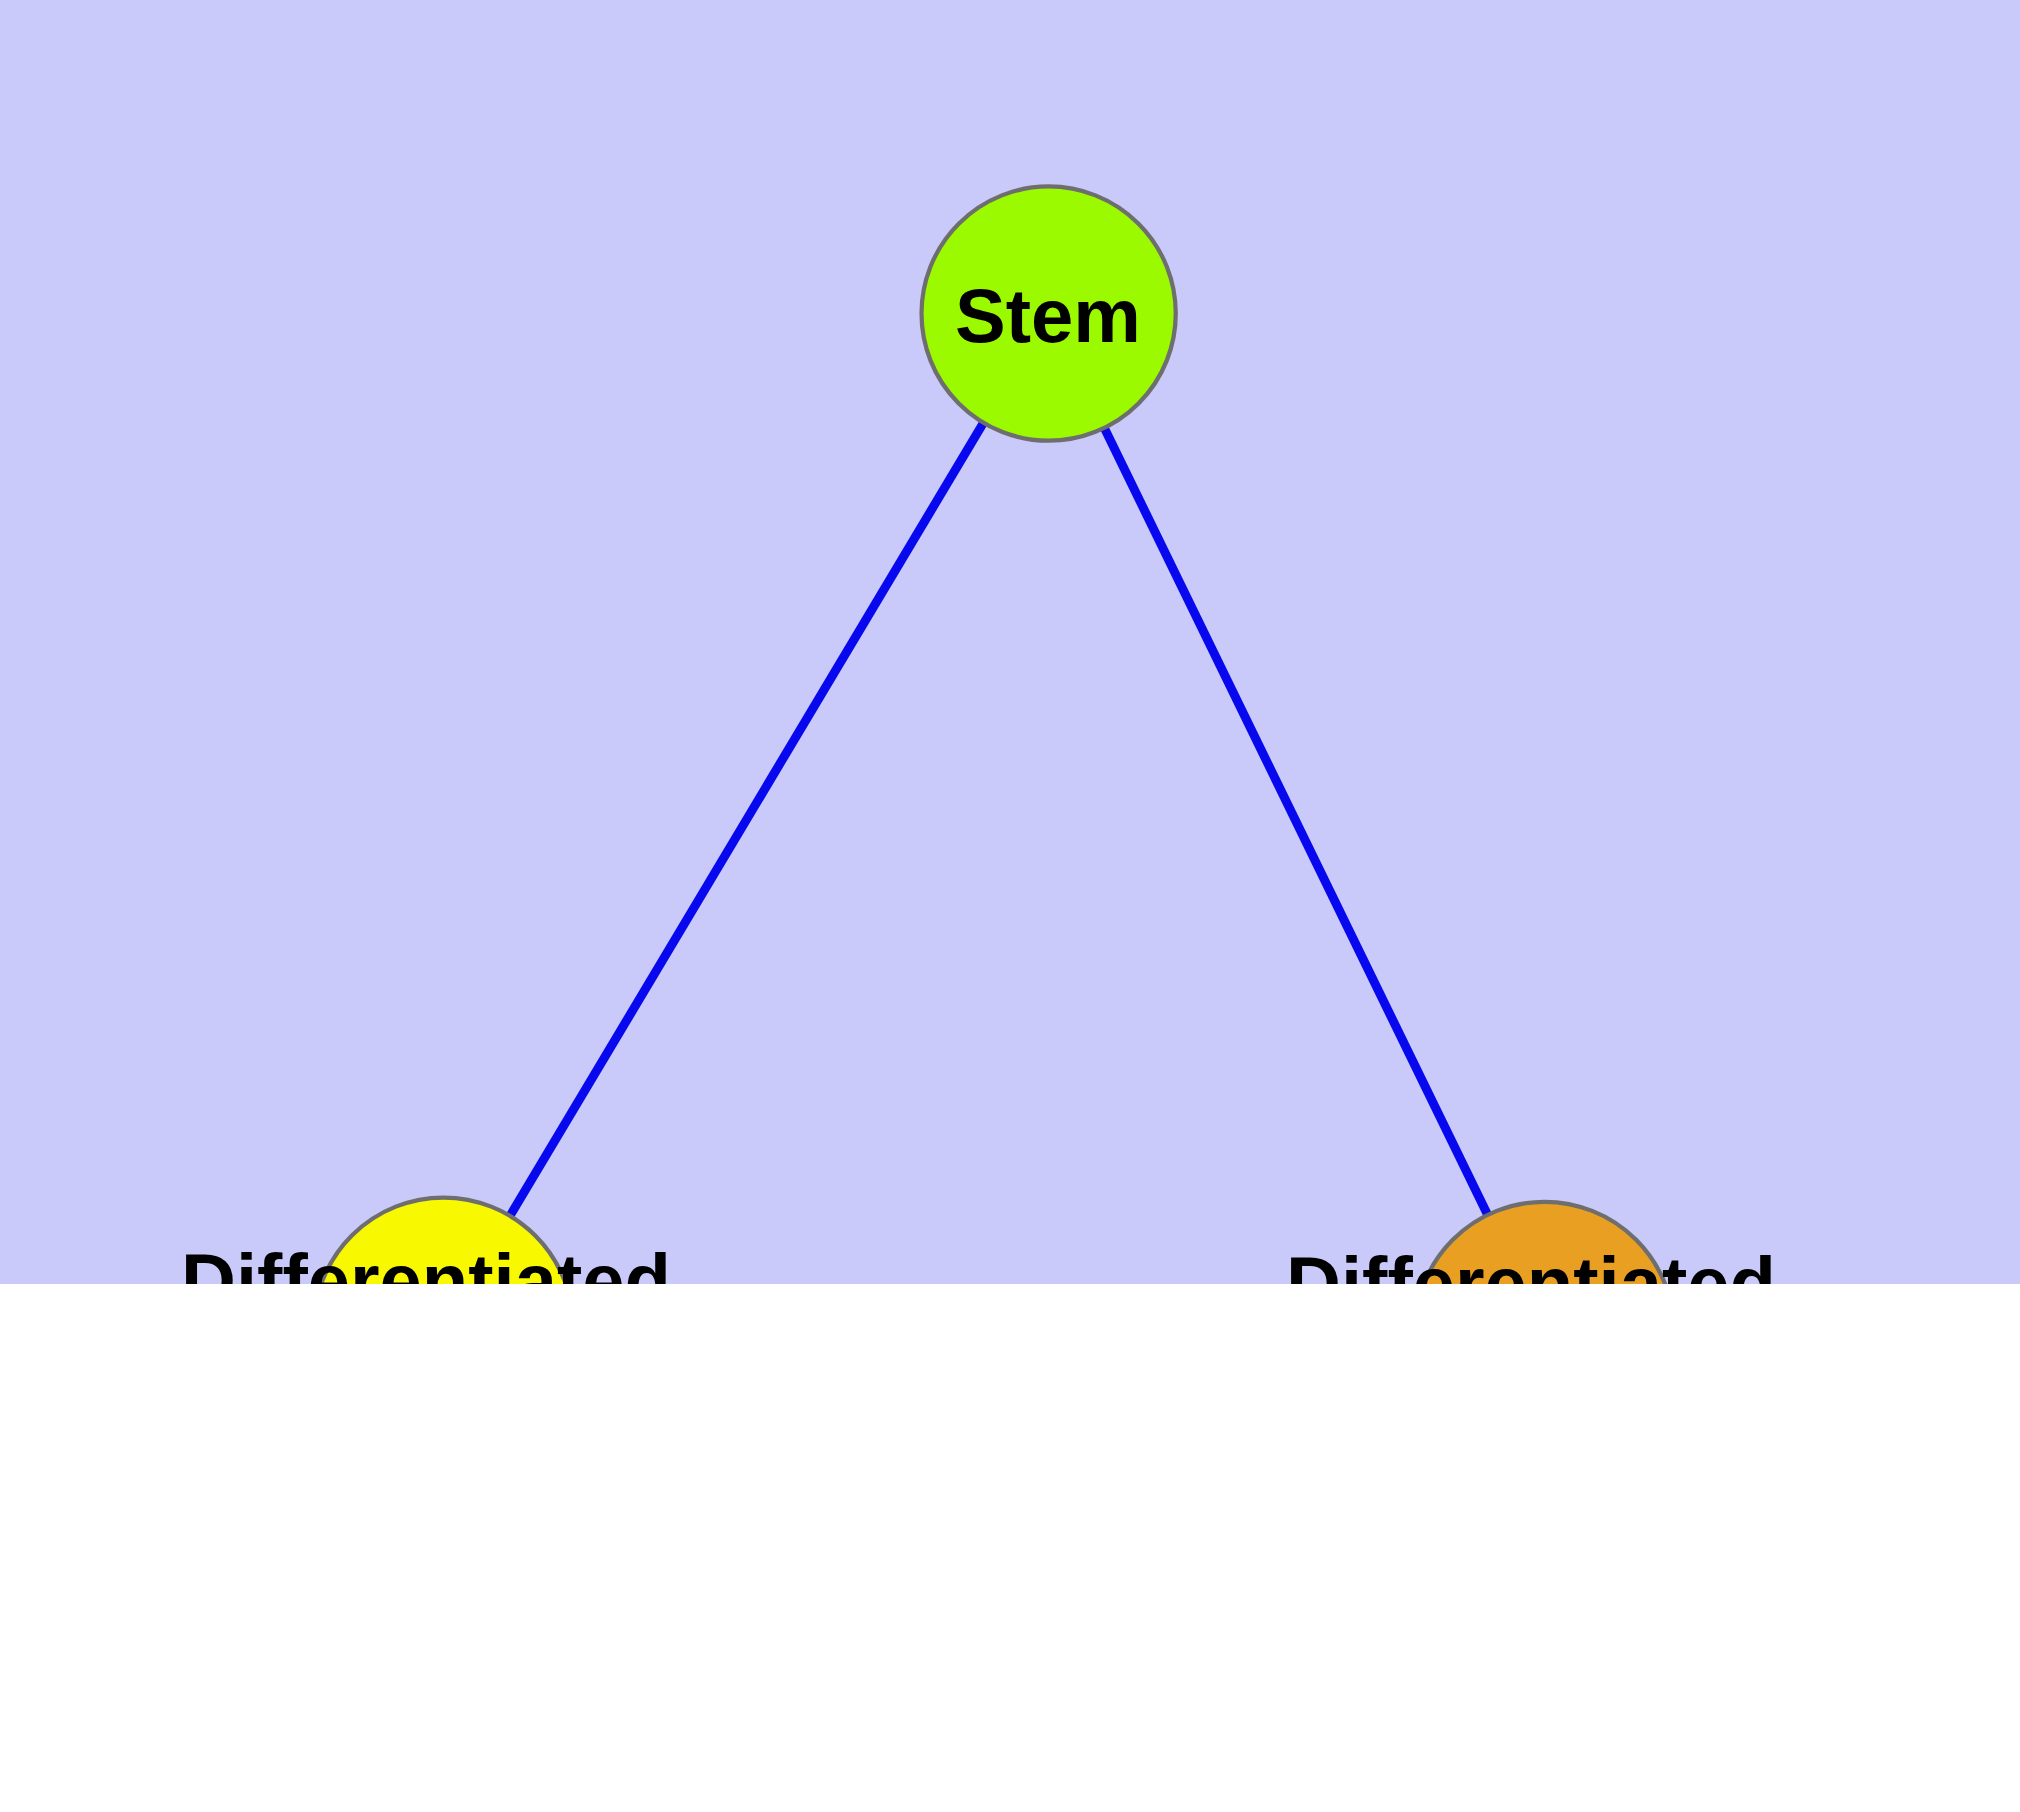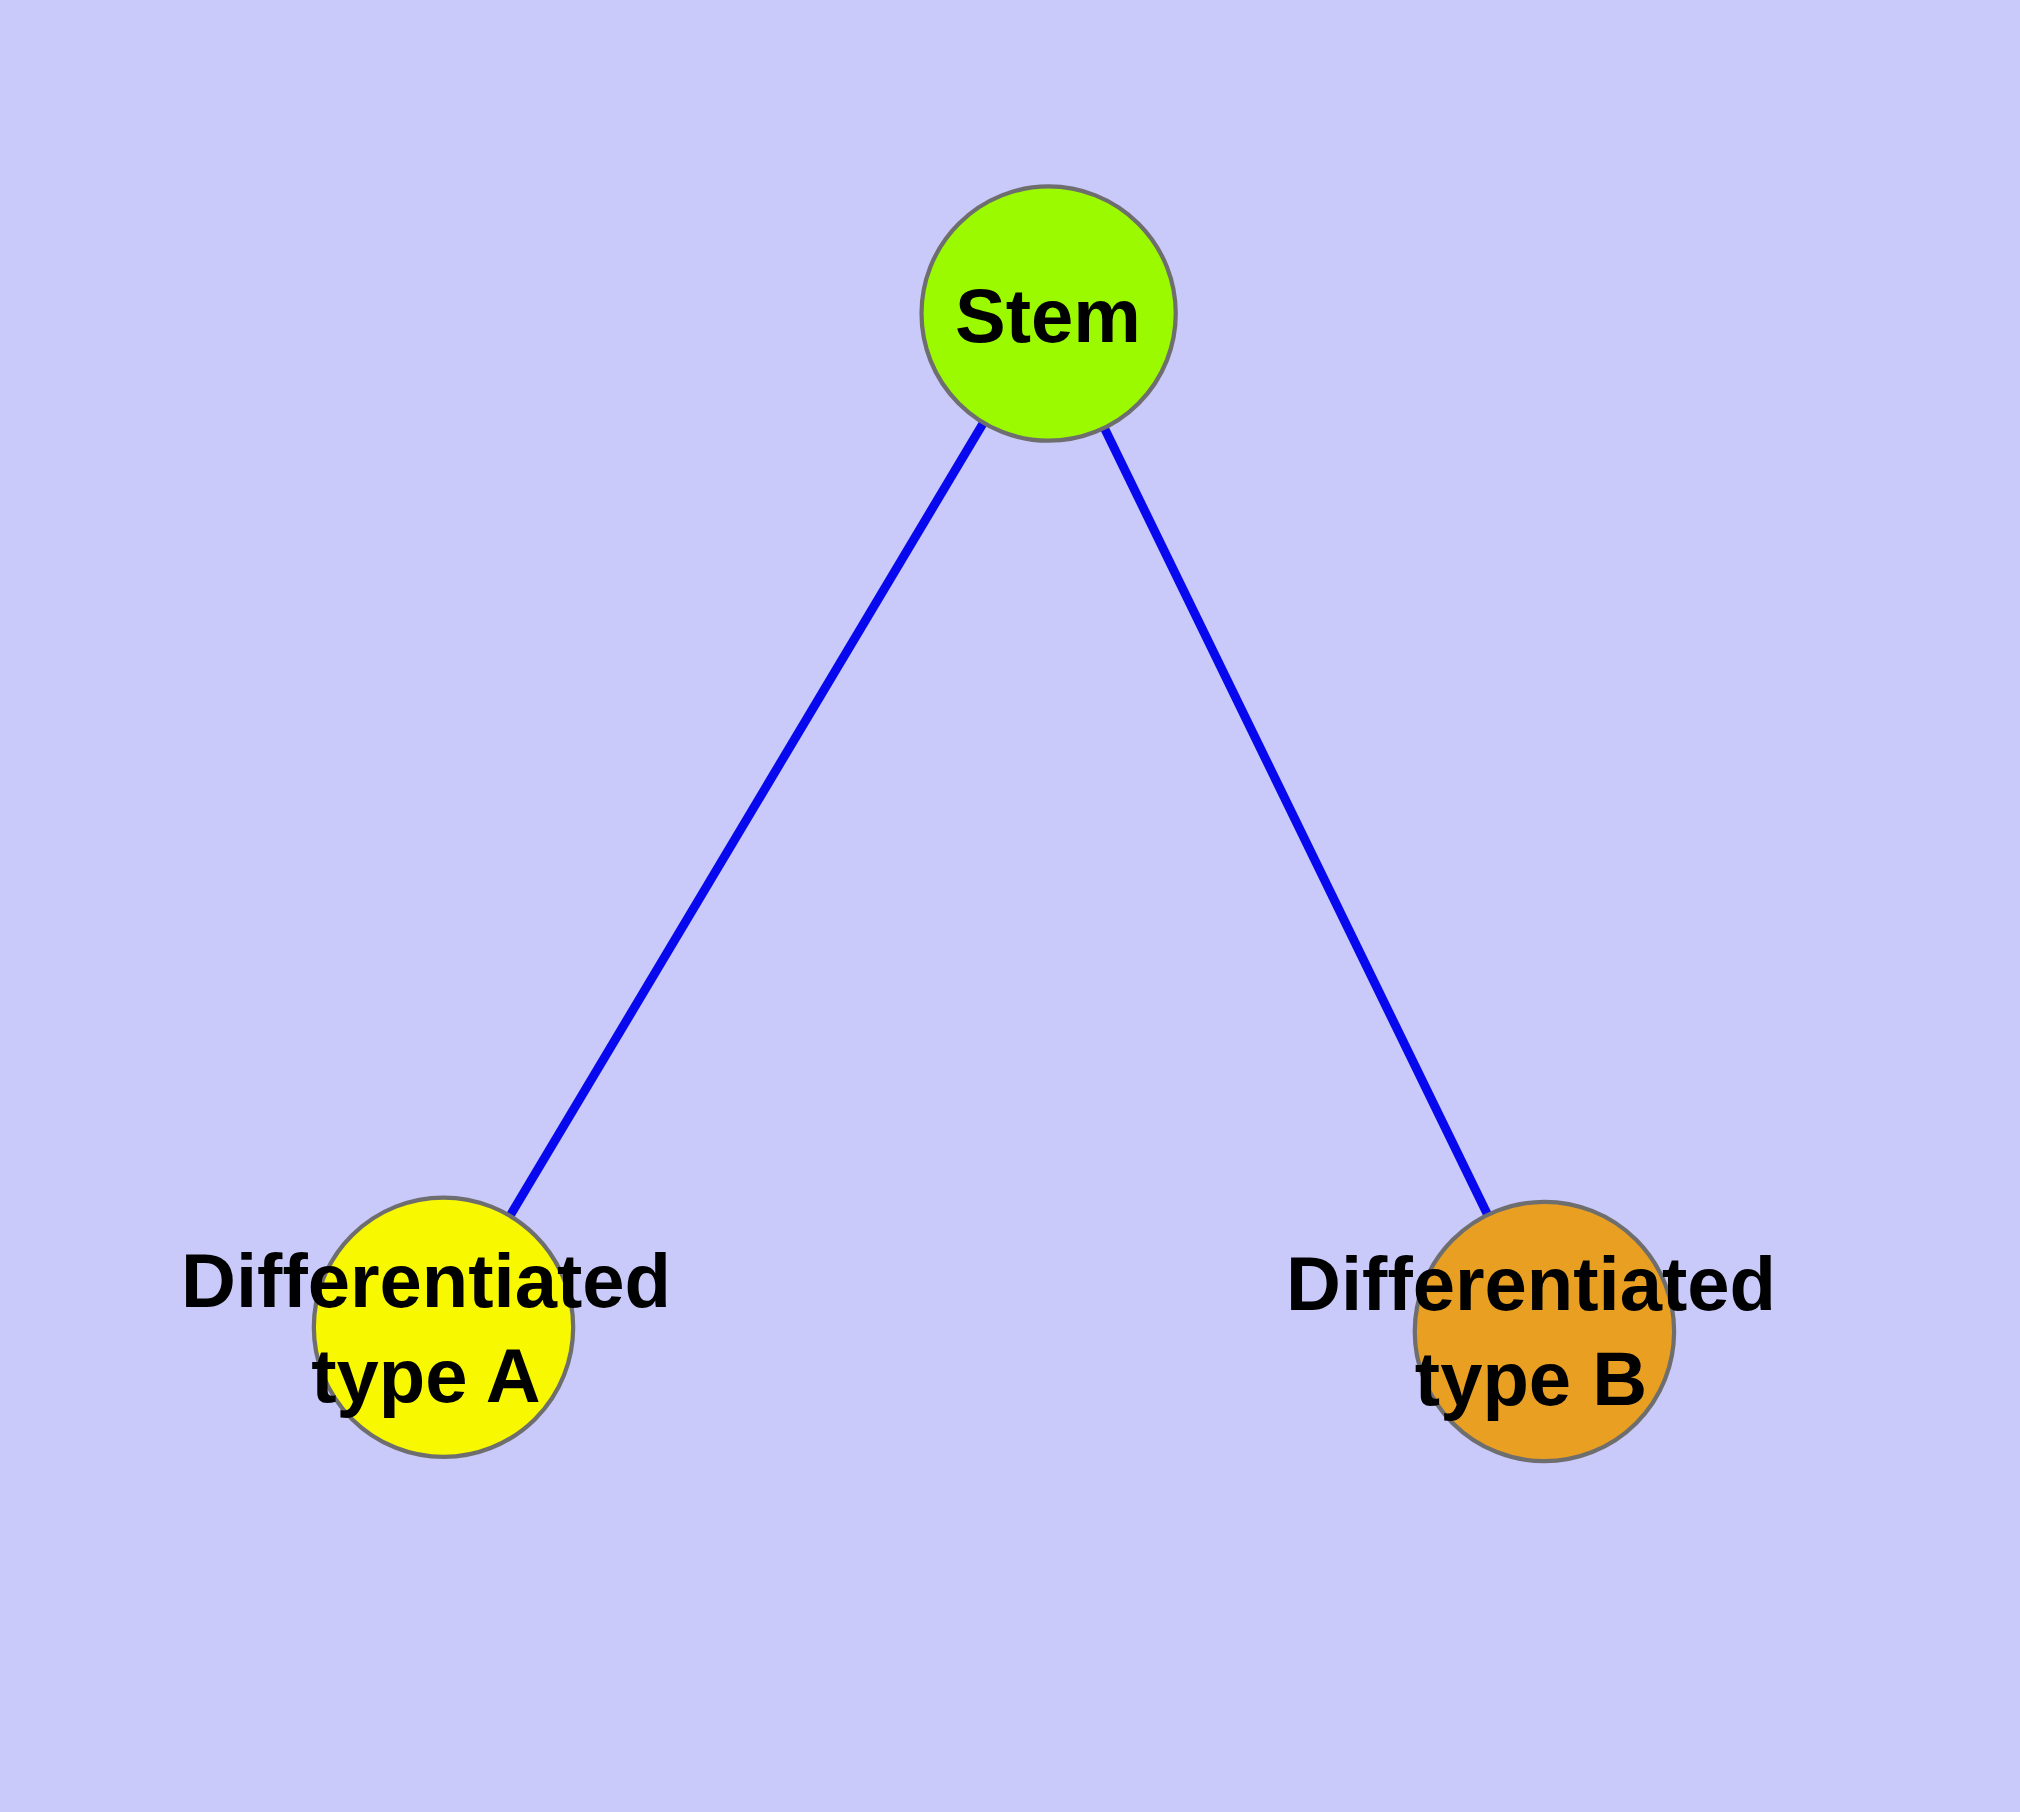--- a/index.html
+++ b/index.html
@@ -2,21 +2,21 @@
 <html style="--bg: #C9C9FA; --edge-color: #0808EE; --node-border: #6E6E6E; --label-color: #000000;font-size:13.6px"><head>
 <meta charset="utf-8">
 <style>
   html, body {
     margin: 0;
     padding: 0;
   }
   .canvas {
     position: relative;
     width: 2021px;
-    height: 1812px;
+    height: 1284px;
     background: var(--bg, #C9C9FA);
     overflow: hidden;
     font-family: "Liberation Sans", sans-serif;
   }
   .graph-svg {
     position: absolute;
     left: 0;
     top: 0;
     width: 2021px;
     height: 1812px;

